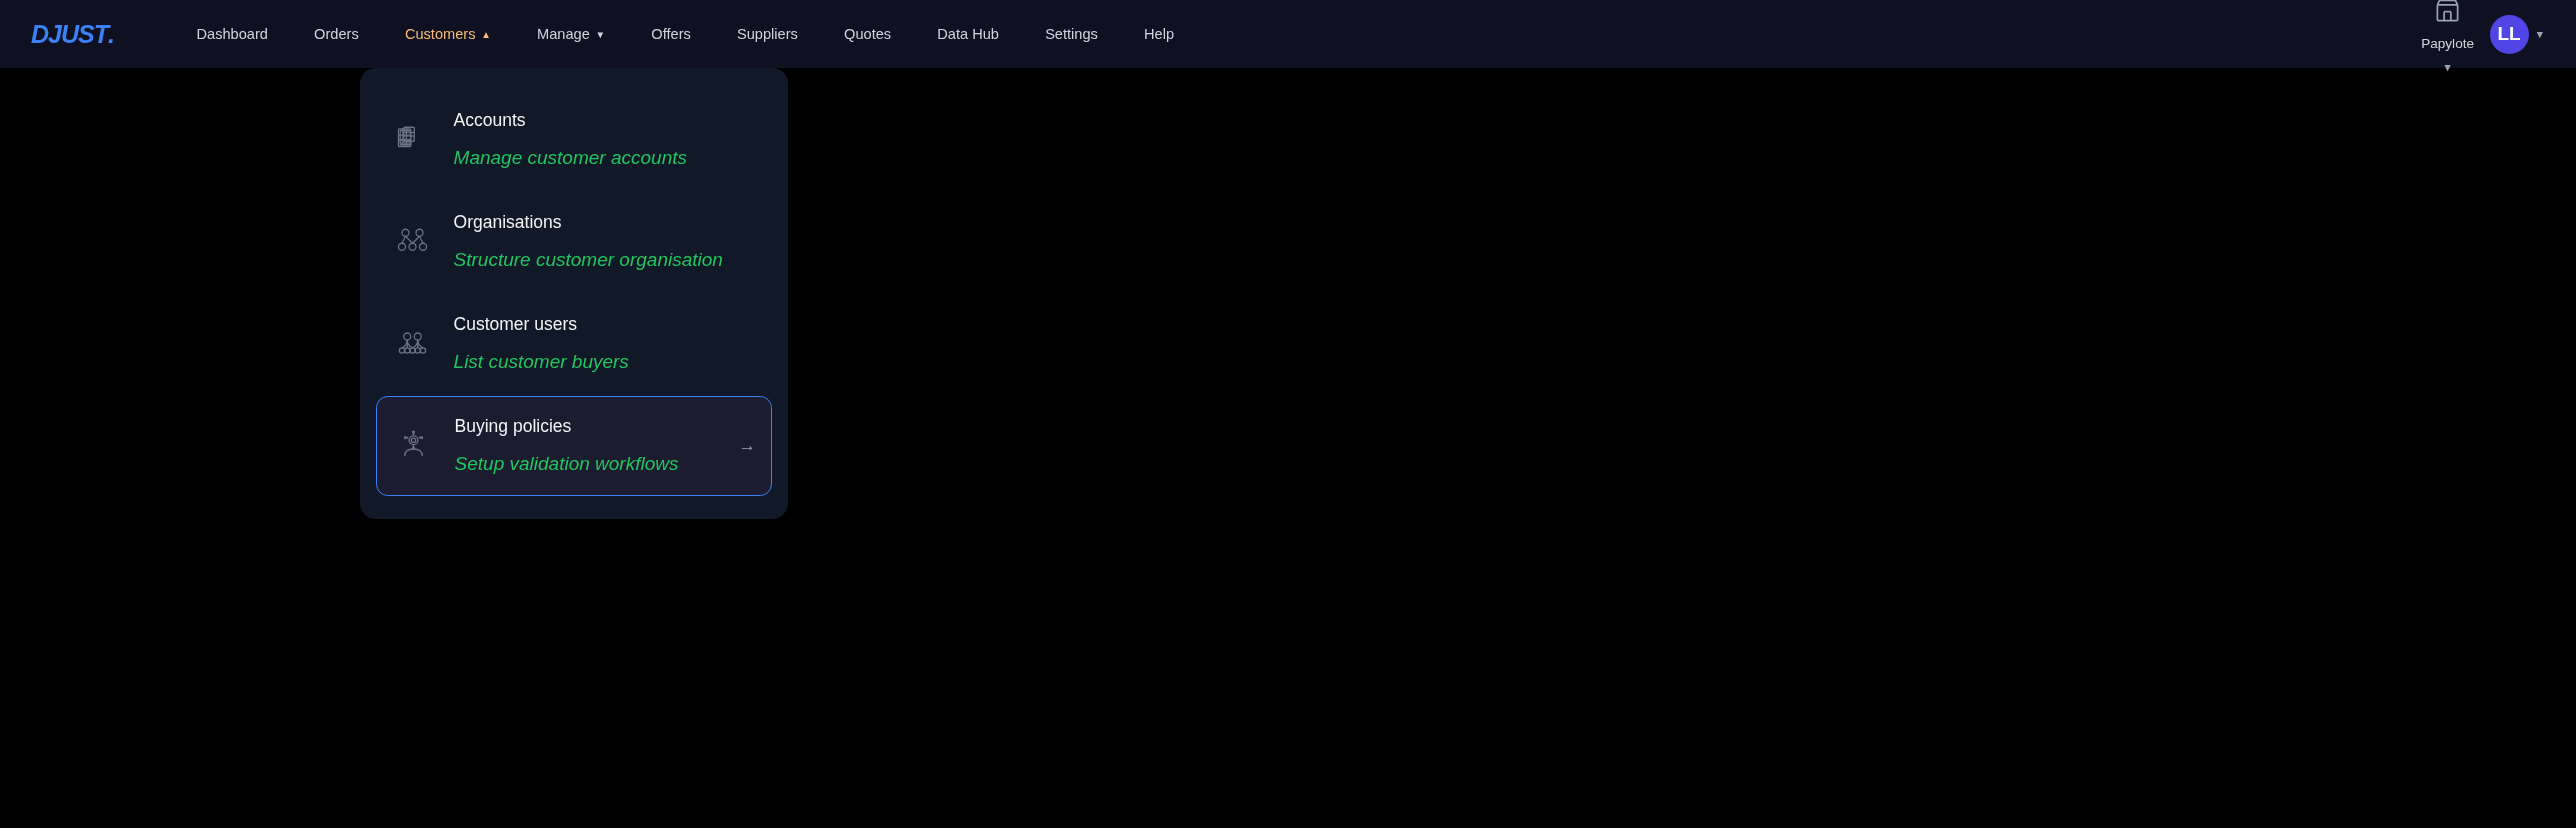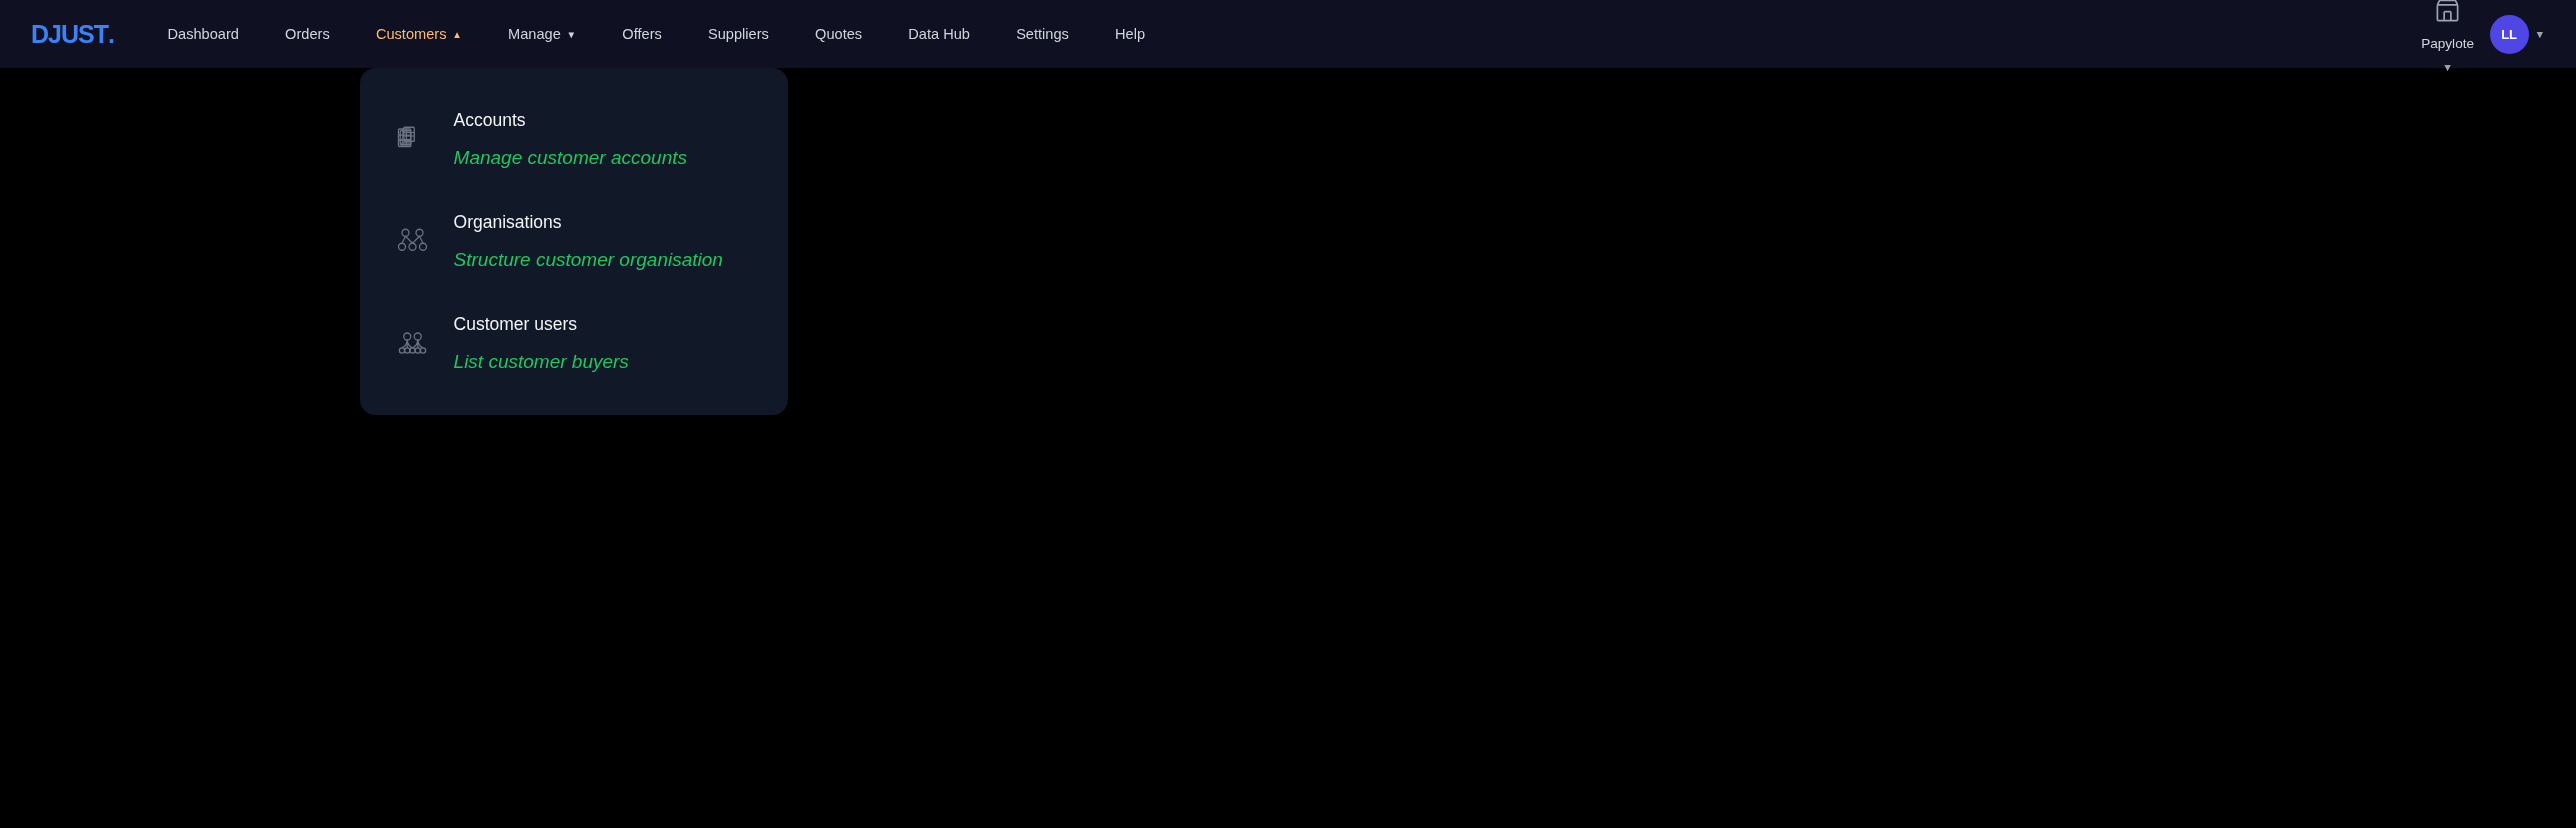--- a/index.html
+++ b/index.html
@@ -21,23 +21,24 @@
       padding: 0 31px;
       position: relative;
       z-index: 100;
     }
 
     .navbar-logo {
       color: #fff;
       font-size: 25px;
       font-weight: 900;
       letter-spacing: -1px;
-      margin-right: 38px;
-      display: flex;
-      align-items: center;
+      margin-right: 67px;
+      display: flex;
+      align-items: center;
+      font-style: italic;
     }
 
     .navbar-logo span {
       color: #3b82f6;
     }
 
     .navbar-nav {
       display: flex;
       align-items: center;
       gap: 15px;
@@ -91,21 +92,21 @@
       color: #9ca3af;
       font-size: 17.5px;
     }
 
     .user-avatar {
       width: 39px;
       height: 39px;
       border-radius: 50%;
       background: #4f46e5;
       color: #fff;
-      font-size: 13px;
+      font-size: 19px;
       font-weight: 700;
       display: flex;
       align-items: center;
       justify-content: center;
       cursor: pointer;
     }
 
     .user-dropdown {
       display: flex;
       align-items: center;
@@ -332,15 +333,34 @@
         <path d="M26 16 Q26 22 26 25"></path>
         <path d="M26 16 Q26 22 32 25"></path>
       </svg>
     </div>
     <div class="dropdown-item-text">
       <span class="dropdown-item-title">Customer users</span>
       <span class="dropdown-item-subtitle">List customer buyers</span>
     </div>
   </div>
 
+  <div class="dropdown-item highlighted">
+    <div class="dropdown-item-icon">
+      <svg viewBox="0 0 40 40" fill="none" stroke="#6b7280" stroke-width="1.5">
+        <circle cx="20" cy="14" r="5"></circle>
+        <path d="M10 32 Q10 24 20 24 Q30 24 30 32"></path>
+        <circle cx="20" cy="14" r="2.5"></circle>
+
+        <path d="M20 8 L21 4 L19 4 Z" fill="#6b7280"></path>
+        <path d="M20 20 L21 24 L19 24 Z" fill="#6b7280"></path>
+        <path d="M14 11 L10 10 L10 12 Z" fill="#6b7280"></path>
+        <path d="M26 11 L30 10 L30 12 Z" fill="#6b7280"></path>
+      </svg>
+    </div>
+    <div class="dropdown-item-text">
+      <span class="dropdown-item-title">Buying policies</span>
+      <span class="dropdown-item-subtitle">Setup validation workflows</span>
+    </div>
+    <div class="dropdown-item-arrow">→</div>
+  </div>
 
 </div>
 
 
 </body></html>

